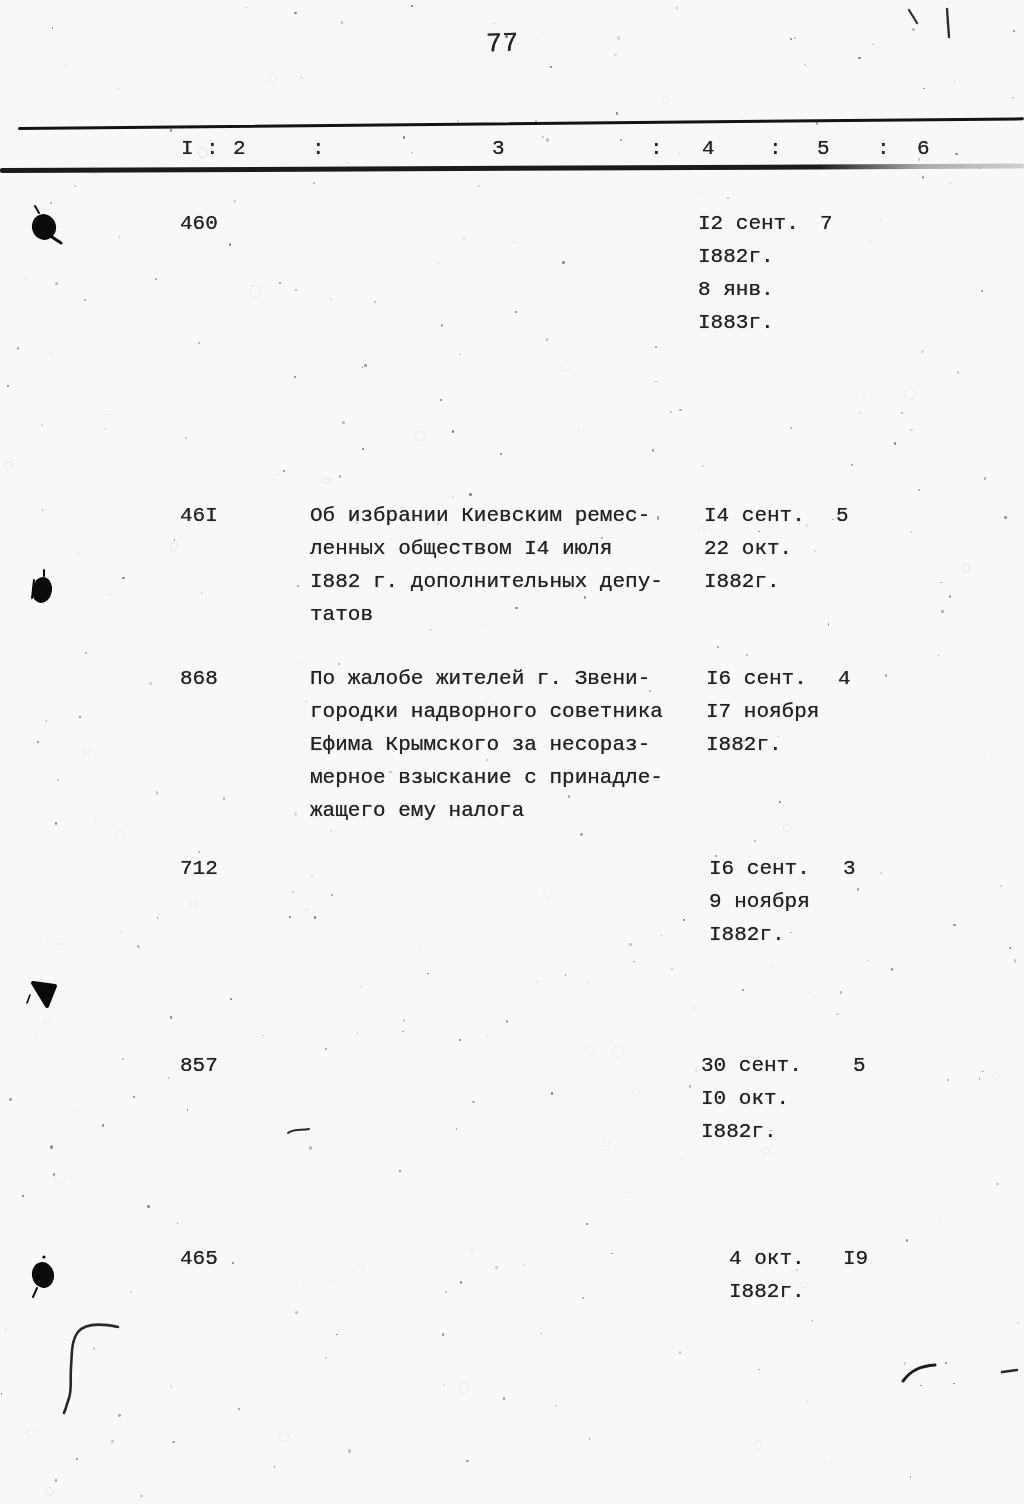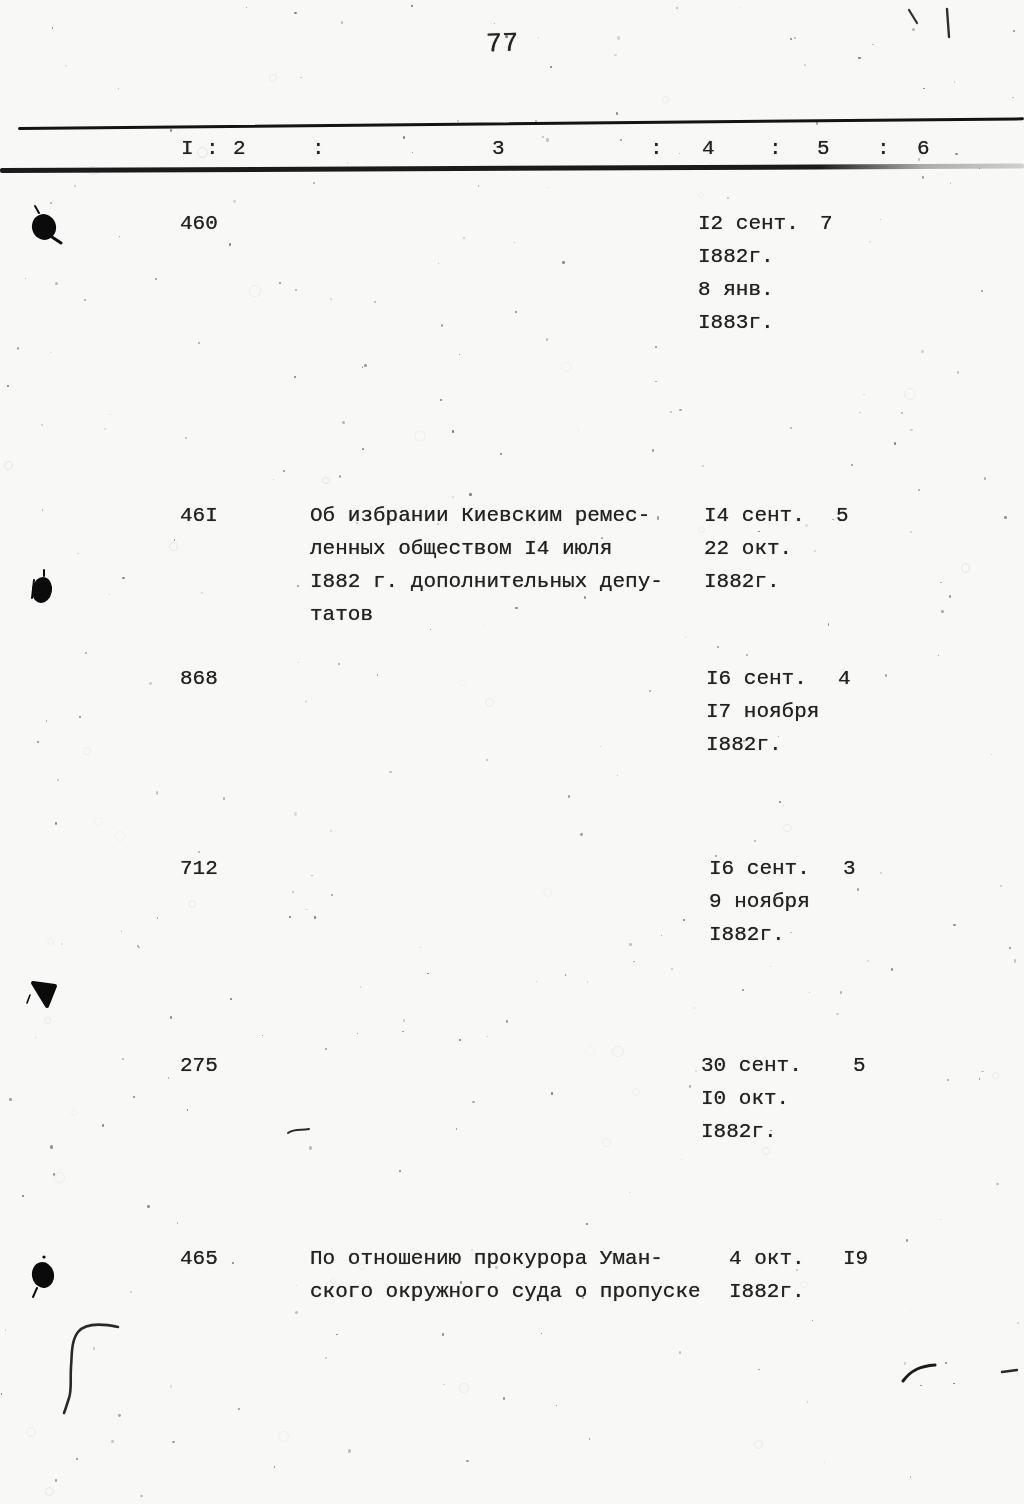--- a/index.html
+++ b/index.html
@@ -89,46 +89,49 @@
 I882 г. дополнительных депу-
 татов</div>
     <div class="col-dates" style="left:704px">I4 сент.
 22 окт.
 I882г.</div>
     <div class="col-count" style="left:836px">5</div>
   </div>
 
   <div class="entry typed" style="top:662px">
     <div class="col-num">868</div>
+    <div class="col-desc">По жалобе жителей г. Звени-
+городки надворного советника
+Ефима Крымского за несораз-
+мерное взыскание с принадле-
+жащего ему налога</div>
     <div class="col-dates" style="left:706px">I6 сент.
 I7 ноября
 I882г.</div>
     <div class="col-count" style="left:838px">4</div>
   </div>
 
   <div class="entry typed" style="top:852px">
     <div class="col-num">712</div>
     <div class="col-dates" style="left:709px">I6 сент.
 9 ноября
 I882г.</div>
     <div class="col-count" style="left:843px">3</div>
   </div>
 
   <div class="entry typed" style="top:1049px">
-    <div class="col-num">275</div>
+    <div class="col-num">857</div>
     <div class="col-dates" style="left:701px">30 сент.
 I0 окт.
 I882г.</div>
     <div class="col-count" style="left:853px">5</div>
   </div>
 
   <div class="entry typed" style="top:1242px">
     <div class="col-num">465</div>
-    <div class="col-desc">По отношению прокурора Уман-
-ского окружного суда о пропуске</div>
     <div class="col-dates" style="left:729px">4 окт.
 I882г.</div>
     <div class="col-count" style="left:843px">I9</div>
   </div>
 
   <svg class="marks" width="1024" height="1504" viewBox="0 0 1024 1504">
     <g>
       <ellipse cx="44" cy="227" rx="12" ry="13" fill="#0b0b0b" transform="rotate(-18 44 227)"></ellipse>
       <path d="M 52 237 L 61 243" stroke="#0b0b0b" stroke-width="3" stroke-linecap="round" fill="none"></path>
       <path d="M 39 213 L 35 206" stroke="#0b0b0b" stroke-width="2" stroke-linecap="round" fill="none"></path>

